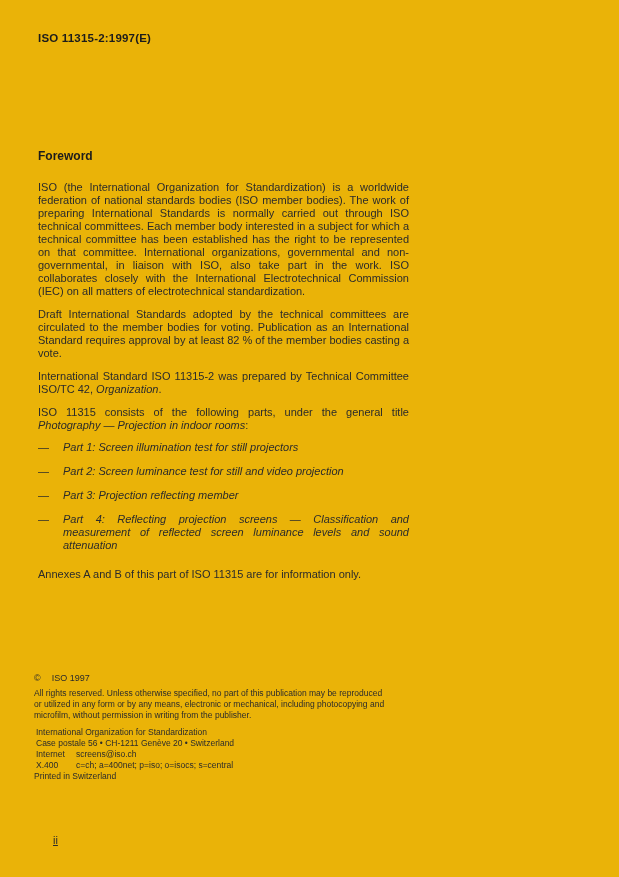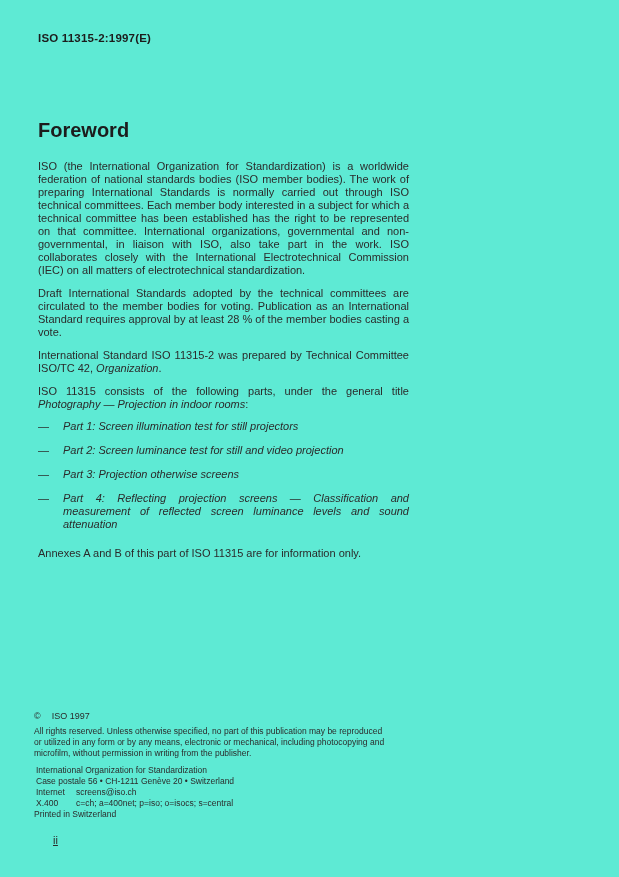--- a/index.html
+++ b/index.html
@@ -9,37 +9,37 @@
     height: 877px;
     position: relative;
     font-family: "Liberation Sans", sans-serif;
     color: #242424;
     overflow: hidden;
   }
   .page {
     position: relative;
     width: 619px;
     height: 877px;
-    background: #5eead4;
+    background: #eab308;
   }
   .content {
     position: absolute;
     top: 32px;
     left: 38px;
     width: 371px;
   }
   .doc-ref {
     font-size: 11.5px;
     font-weight: bold;
     color: #1c1c1c;
     letter-spacing: 0.2px;
   }
   .foreword-title {
-    margin-top: 75px;
-    font-size: 20px;
+    margin-top: 105px;
+    font-size: 12px;
     font-weight: bold;
     color: #1c1c1c;
   }
   .body-p {
     font-size: 11px;
     line-height: 13px;
     text-align: justify;
     color: #2b2b2b;
   }
   .p-first { margin-top: 18px; }
@@ -61,21 +61,21 @@
     font-style: italic;
     text-align: justify;
     color: #2b2b2b;
   }
   .annex-note { margin-top: 16px; }
   .em { font-style: italic; }
 
   .footer-block {
     position: absolute;
     left: 34px;
-    top: 710px;
+    top: 672px;
     width: 400px;
     font-size: 8.5px;
     line-height: 11px;
     color: #2b2b2b;
   }
   .copyright-line {
     font-size: 9px;
     line-height: 12px;
   }
   .copyright-text { margin-left: 11px; }
@@ -107,41 +107,41 @@
 <div class="page">
 
   <div class="content">
 
     <div class="doc-ref">ISO 11315-2:1997(E)</div>
 
     <h1 class="foreword-title">Foreword</h1>
 
     <p class="body-p p-first">ISO (the International Organization for Standardization) is a worldwide federation of national standards bodies (ISO member bodies). The work of preparing International Standards is normally carried out through ISO technical committees. Each member body interested in a subject for which a technical committee has been established has the right to be represented on that committee. International organizations, governmental and non-governmental, in liaison with ISO, also take part in the work. ISO collaborates closely with the International Electrotechnical Commission (IEC) on all matters of electrotechnical standardization.</p>
 
-    <p class="body-p p-next">Draft International Standards adopted by the technical committees are circulated to the member bodies for voting. Publication as an International Standard requires approval by at least 28 % of the member bodies casting a vote.</p>
+    <p class="body-p p-next">Draft International Standards adopted by the technical committees are circulated to the member bodies for voting. Publication as an International Standard requires approval by at least 82 % of the member bodies casting a vote.</p>
 
     <p class="body-p p-next"><span>International Standard ISO 11315-2 was prepared by Technical Committee ISO/TC 42, </span><span class="em">Organization</span><span>.</span></p>
 
     <p class="body-p p-next"><span>ISO 11315 consists of the following parts, under the general title </span><span class="em">Photography — Projection in indoor rooms</span><span>:</span></p>
 
     <div class="parts-list">
 
       <div class="part-item">
         <span class="part-bullet">—</span>
         <span class="part-text">Part 1: Screen illumination test for still projectors</span>
       </div>
 
       <div class="part-item">
         <span class="part-bullet">—</span>
         <span class="part-text">Part 2: Screen luminance test for still and video projection</span>
       </div>
 
       <div class="part-item">
         <span class="part-bullet">—</span>
-        <span class="part-text">Part 3: Projection otherwise screens</span>
+        <span class="part-text">Part 3: Projection reflecting member</span>
       </div>
 
       <div class="part-item">
         <span class="part-bullet">—</span>
         <span class="part-text">Part 4: Reflecting projection screens — Classification and measurement of reflected screen luminance levels and sound attenuation</span>
       </div>
 
     </div>
 
     <p class="body-p annex-note">Annexes A and B of this part of ISO 11315 are for information only.</p>

